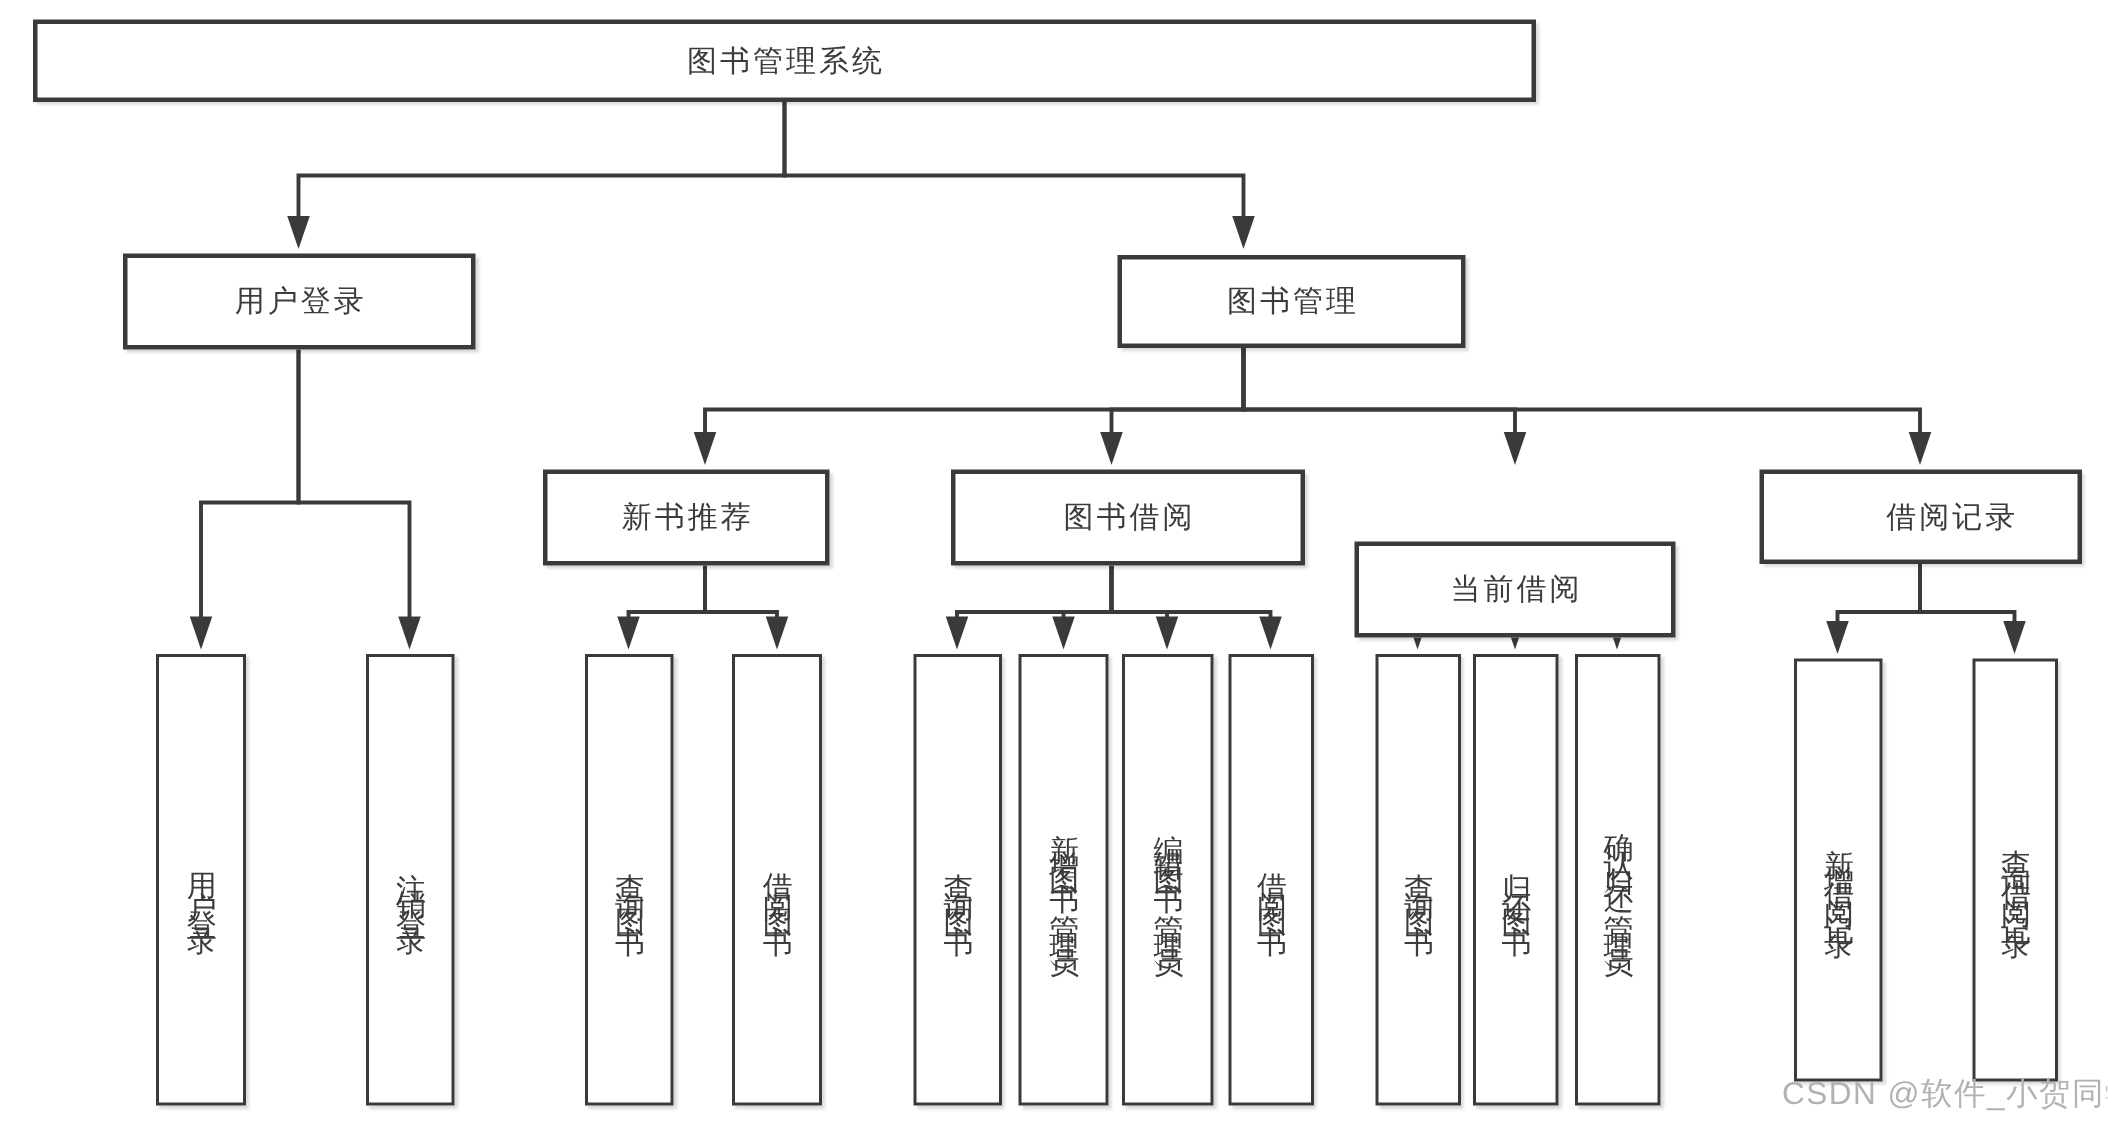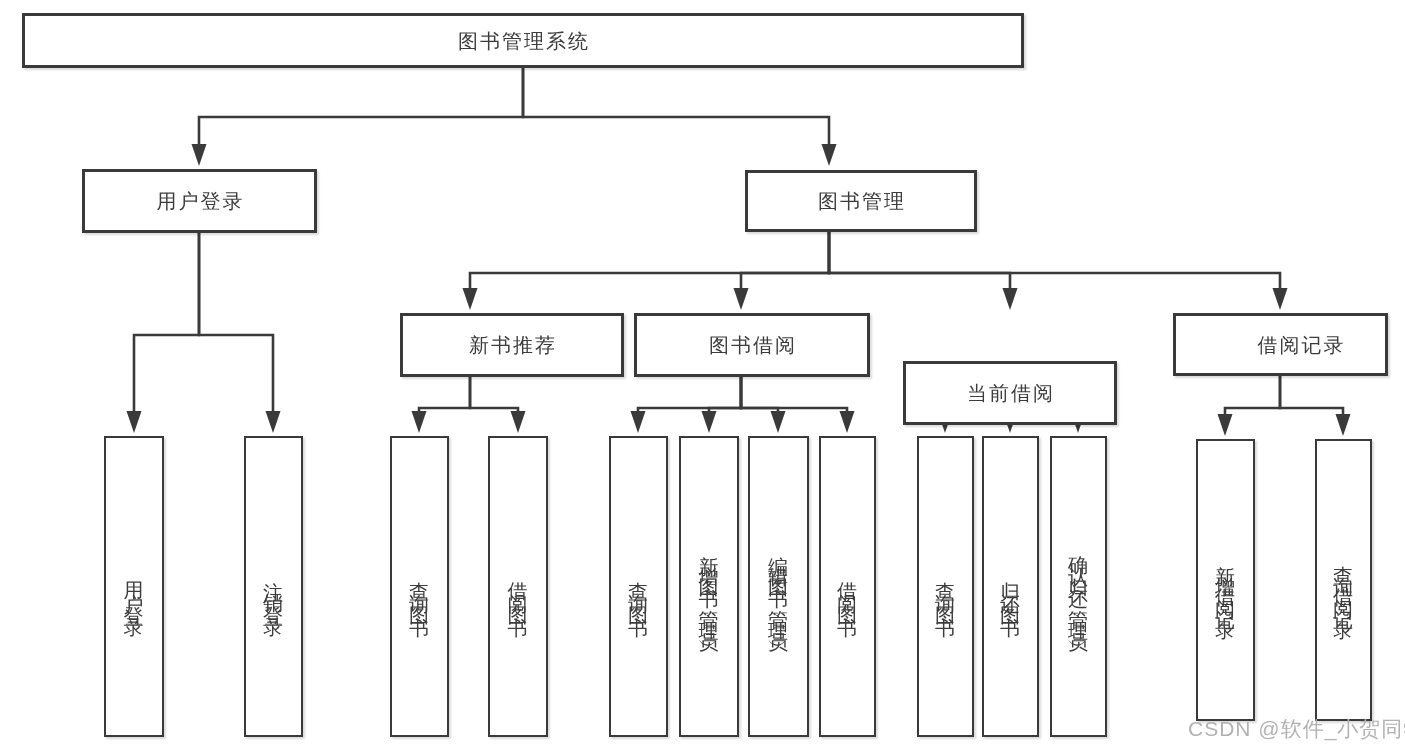--- a/index.html
+++ b/index.html
@@ -93,21 +93,21 @@
   <div id="nodes">
       <div class="node h" style="left: 22px; top: 13px; width: 1002px; height: 55px;">
         <span class="lbl">图书管理系统</span>
       </div>
       <div class="node h" style="left: 82px; top: 169px; width: 235px; height: 64px;">
         <span class="lbl">用户登录</span>
       </div>
       <div class="node h" style="left: 713px; top: 170px; width: 232px; height: 62px; margin-left: 32px;">
         <span class="lbl">图书管理</span>
       </div>
-      <div class="node h" style="left: 362px; top: 313px; width: 224px; height: 64px; margin-left: 38px;">
+      <div class="node h" style="left: 362px; top: 313px; width: 191px; height: 64px;">
         <span class="lbl">新书推荐</span>
       </div>
       <div class="node h" style="left: 634px; top: 313px; width: 236px; height: 64px;">
         <span class="lbl">图书借阅</span>
       </div>
       <div class="node h" style="left: 903px; top: 313px; width: 214px; height: 64px; margin-top: 48px;">
         <span class="lbl">当前借阅</span>
       </div>
       <div class="node h" style="left: 1173px; top: 313px; width: 215px; height: 63px; padding-left: 40px;">
         <span class="lbl">借阅记录</span>

